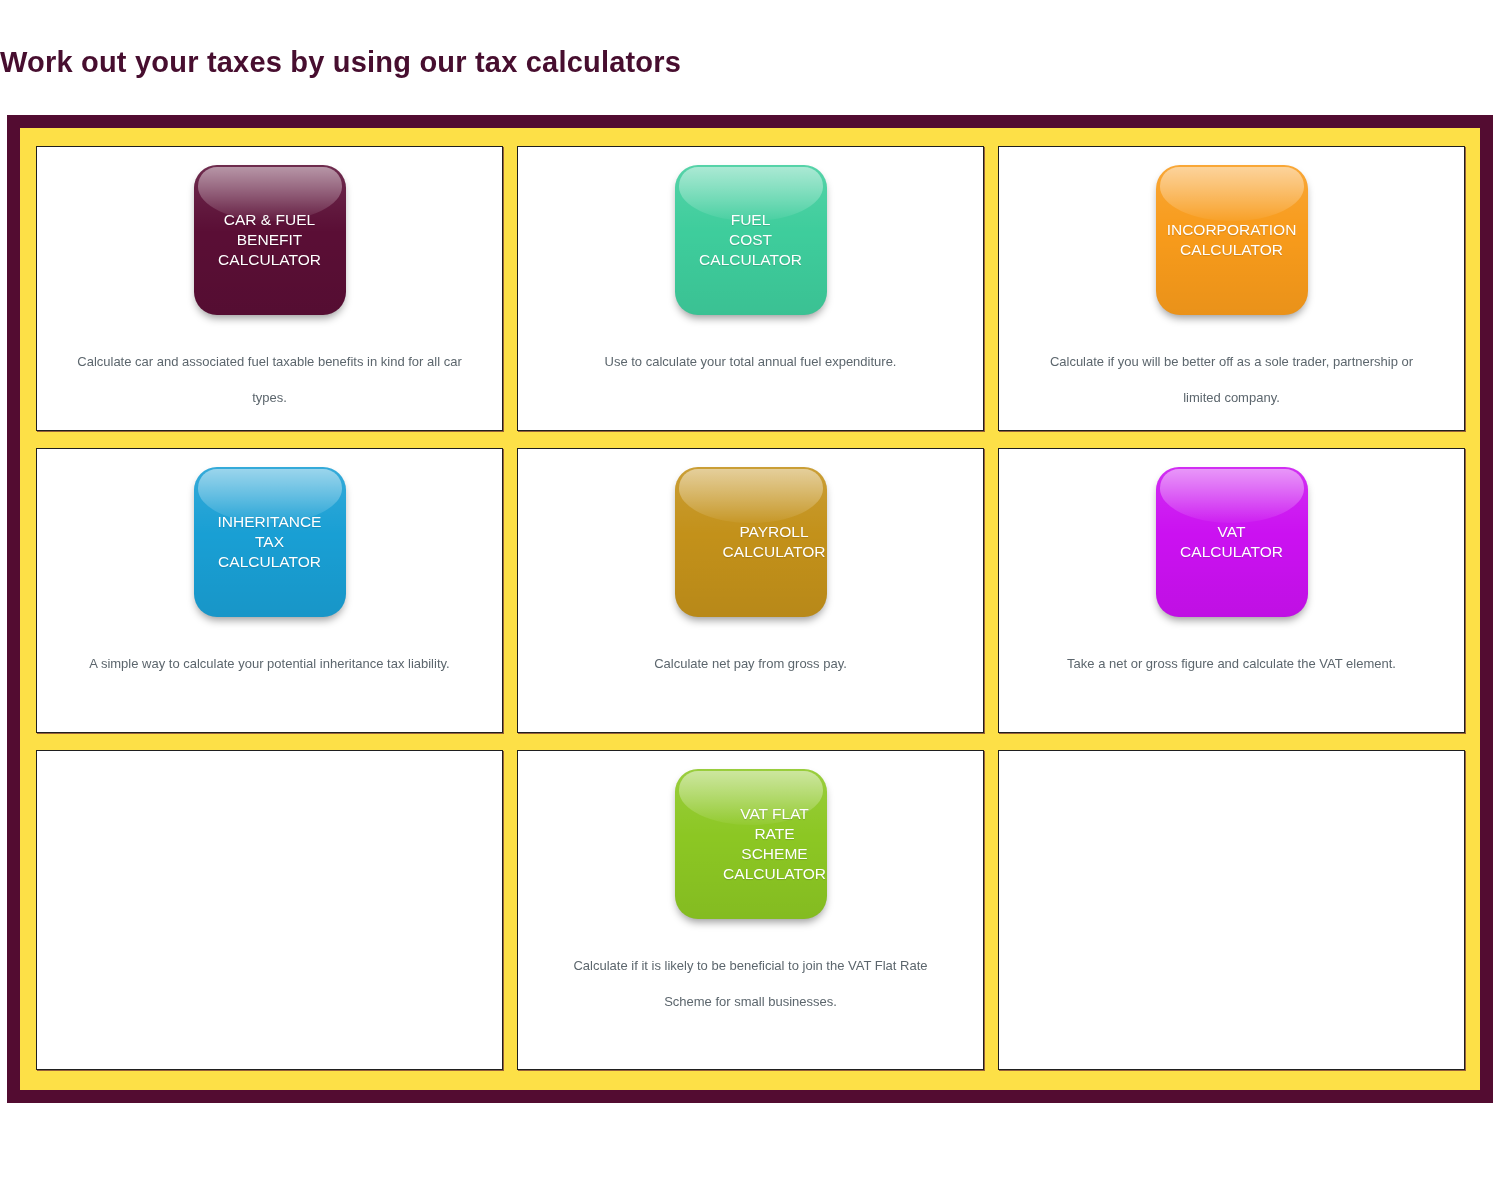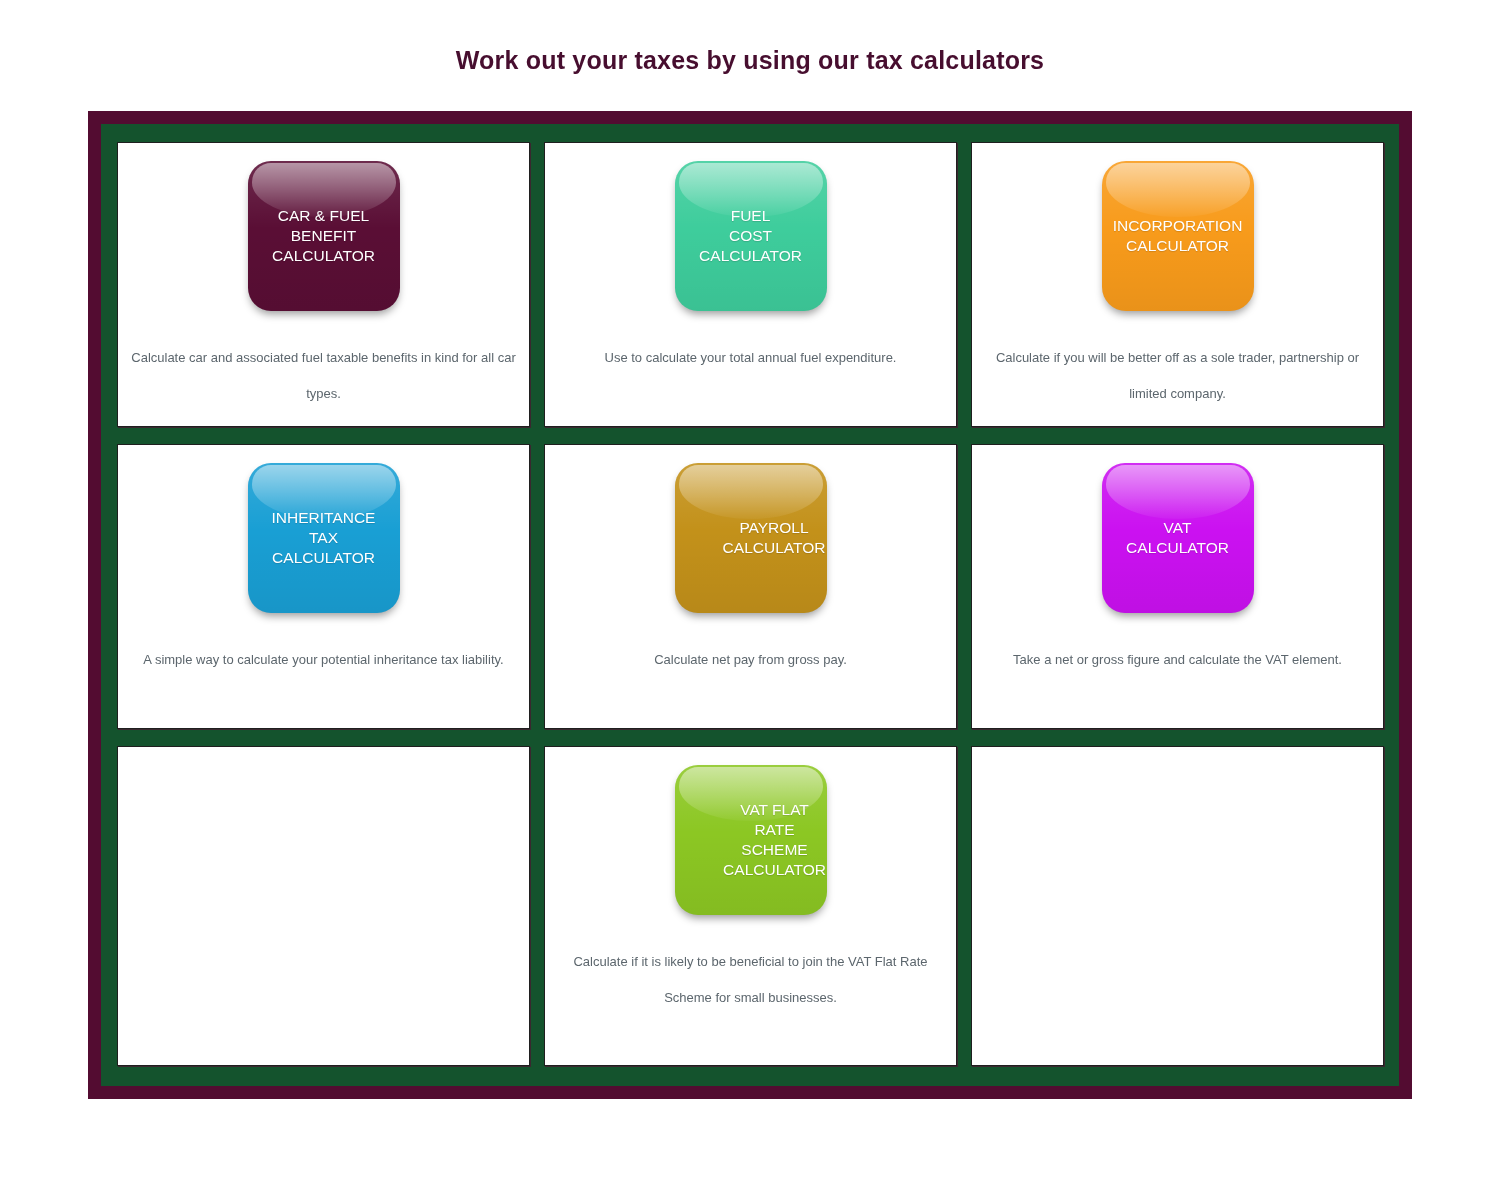--- a/index.html
+++ b/index.html
@@ -8,35 +8,34 @@
     padding: 0;
     background: #ffffff;
     font-family: "Liberation Sans", sans-serif;
   }
   .page {
     width: 1500px;
     min-height: 1182px;
     background: #ffffff;
   }
   .page-title {
-    text-align: center;
-    font-size: 25px;
+    font-size: 29px;
     font-weight: bold;
     color: #470e2f;
     margin: 0;
     padding: 46px 0 36px 0;
     letter-spacing: 0.2px;
     border-radius: 27px;
   }
   .frame {
-    width: 1324px;
+    width: 1486px;
     margin: 0 auto;
     border: 13px solid #530c31;
     padding: 18px 15px 20px 16px;
-    background: #14532d;
+    background: #fde047;
   }
   .grid {
     display: grid;
     grid-template-columns: repeat(3, 1fr);
     grid-template-rows: 285px 285px 320px;
     gap: 17px 14px;
   }
   .cell {
     border: 1px solid #1f1f1f;
     box-shadow: 1px 1px 0 rgba(83, 12, 49, 0.6);

